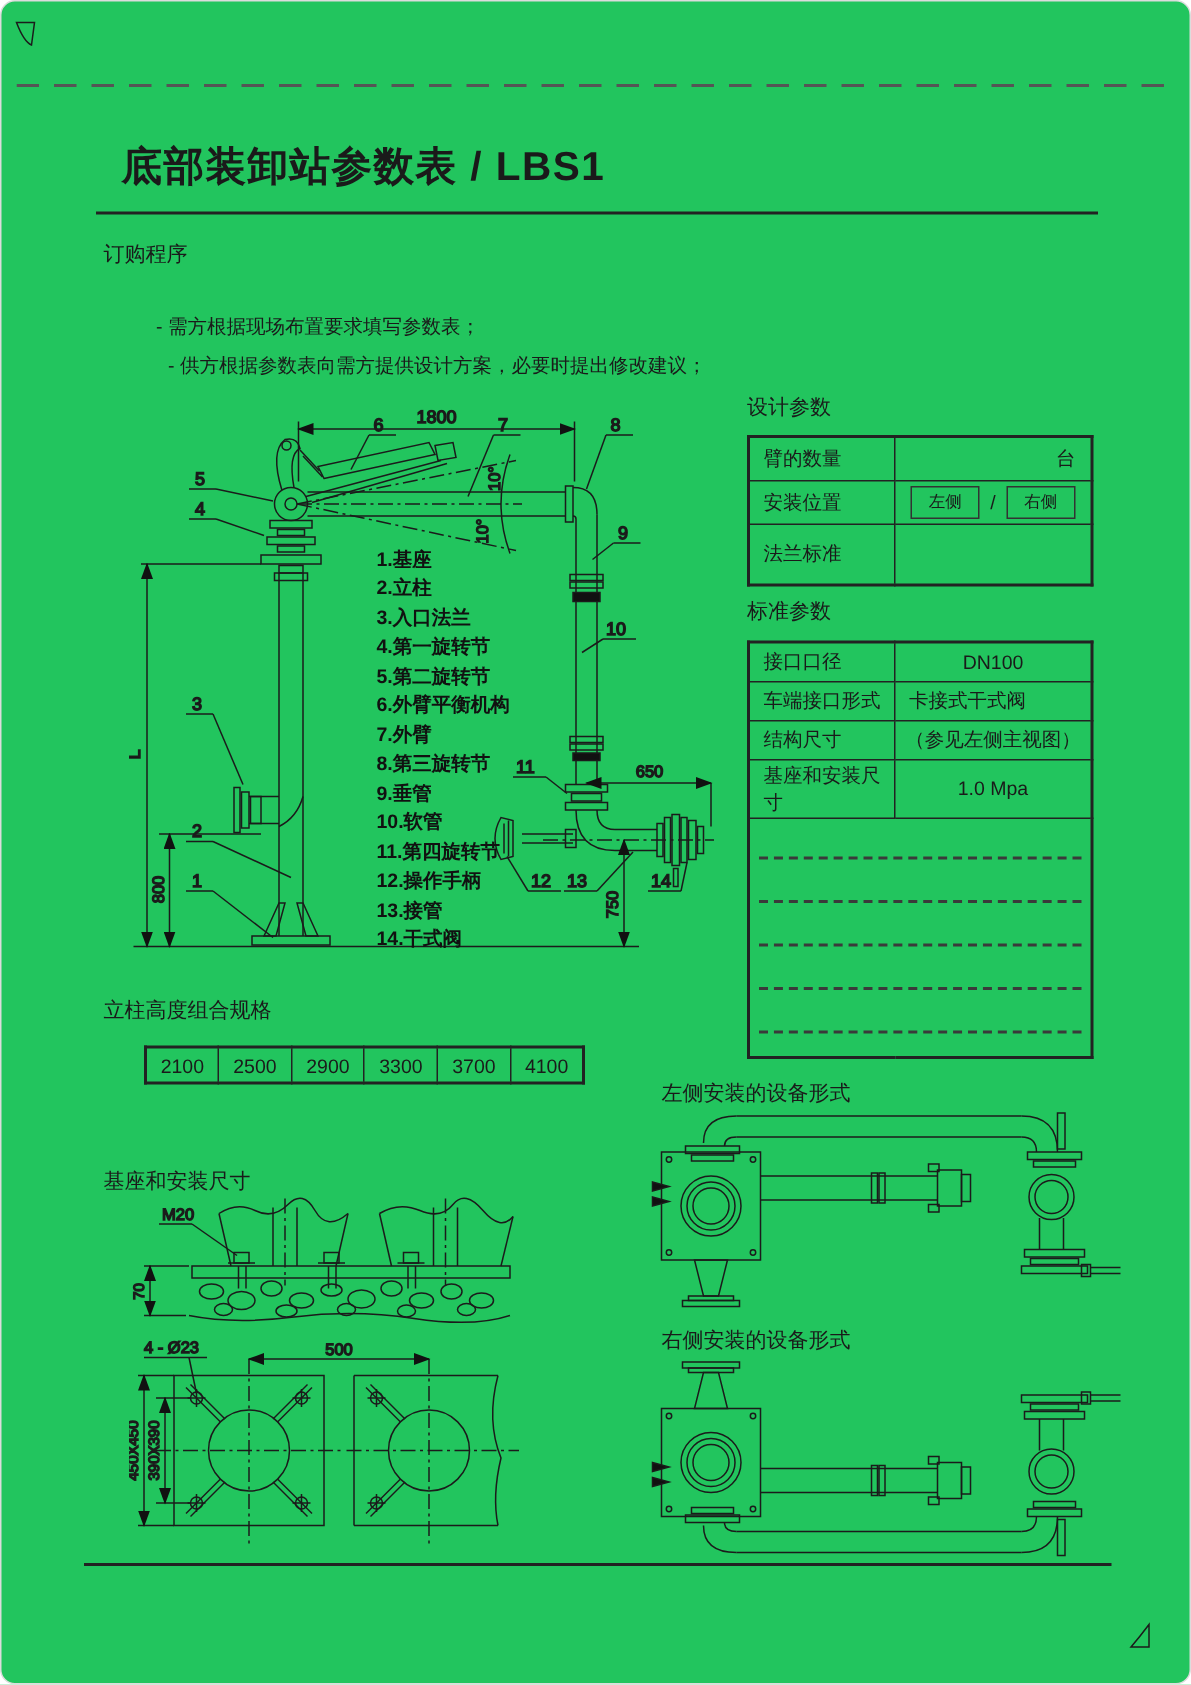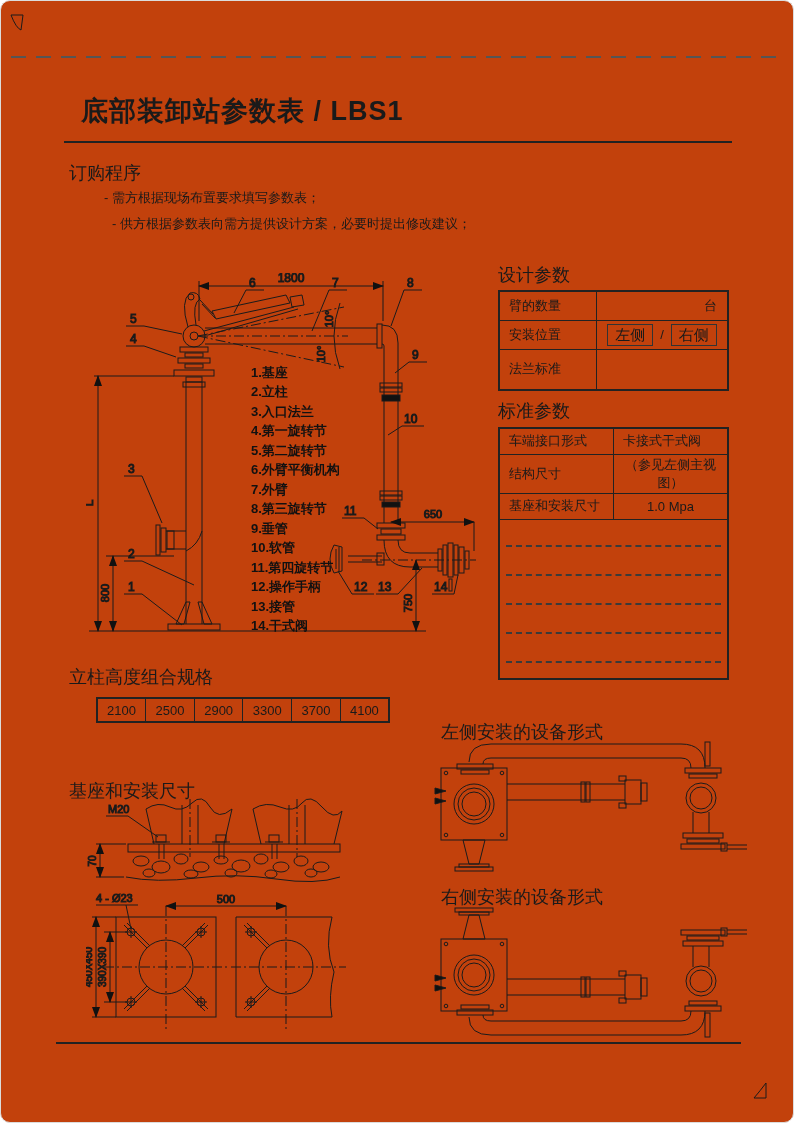--- a/index.html
+++ b/index.html
@@ -1,30 +1,30 @@
 <!DOCTYPE html>
 <html><head>
 <meta charset="utf-8">
 <style>
   html,body{margin:0;padding:0;background:#fff;}
-  .page{position:relative;width:794px;height:1123px;background:#c2410c;
+  .page{position:relative;width:794px;height:1123px;background:#22c55e;
         font-family:"Liberation Sans","DejaVu Sans",sans-serif;color:#1a1a1a;
         border:1px solid #dcdcdc;border-radius:10px;box-sizing:border-box;overflow:hidden;}
   .abs{position:absolute;}
   .title{font-size:27px;font-weight:700;letter-spacing:1px;}
   .rule{border-top:2px solid #222;height:0;}
-  .sec-h{font-size:18px;font-weight:400;}
-  .bullet{font-size:13px;}
+  .sec-h{font-size:14px;font-weight:400;}
+  .bullet{font-size:13px;margin-top:20px;}
   table{border-collapse:collapse;table-layout:fixed;}
   .ptable td{border:1px solid #222;font-size:13px;vertical-align:middle;overflow:hidden;}
   .ptable{border:2px solid #222;}
   .lbl{padding-left:9px;}
   .ctr{text-align:center;}
   .optbox{display:inline-block;width:44px;height:20px;line-height:20px;border:1px solid #333;
-          text-align:center;font-size:15px;vertical-align:middle;}
+          text-align:center;font-size:11px;vertical-align:middle;}
   .optsep{display:inline-block;margin:0 7px;font-size:13px;vertical-align:middle;}
   .fillline{height:0;border-top:2px dashed #3a3a3a;margin:27px 5px 0 5px;}
   svg text{fill:#111;font-family:"Liberation Sans","DejaVu Sans",sans-serif;}
   .dwg{stroke:#1b1b1b;fill:none;stroke-width:1;}
 </style>
 </head>
 <body>
 
 <div class="page">
 
@@ -242,20 +242,24 @@
     <tr style="height:41px">
       <td class="lbl">法兰标准</td>
       <td></td>
     </tr>
   </tbody>
     </table>
 
   <div class="abs sec-h" style="left:497px;top:398px">标准参数</div>
   <table class="abs ptable" style="left:497px;top:426px;width:231px">
     <tbody>
+        <tr style="height:26px">
+      <td class="lbl" style="width:86px">接口口径</td>
+      <td class="ctr">DN100</td>
+    </tr>
     <tr style="height:26px">
       <td class="lbl">车端接口形式</td>
       <td class="lbl">卡接式干式阀</td>
     </tr>
     <tr style="height:26px">
       <td class="lbl">结构尺寸</td>
       <td class="ctr">（参见左侧主视图）</td>
     </tr>
     <tr style="height:26px">
       <td class="lbl">基座和安装尺寸</td>

